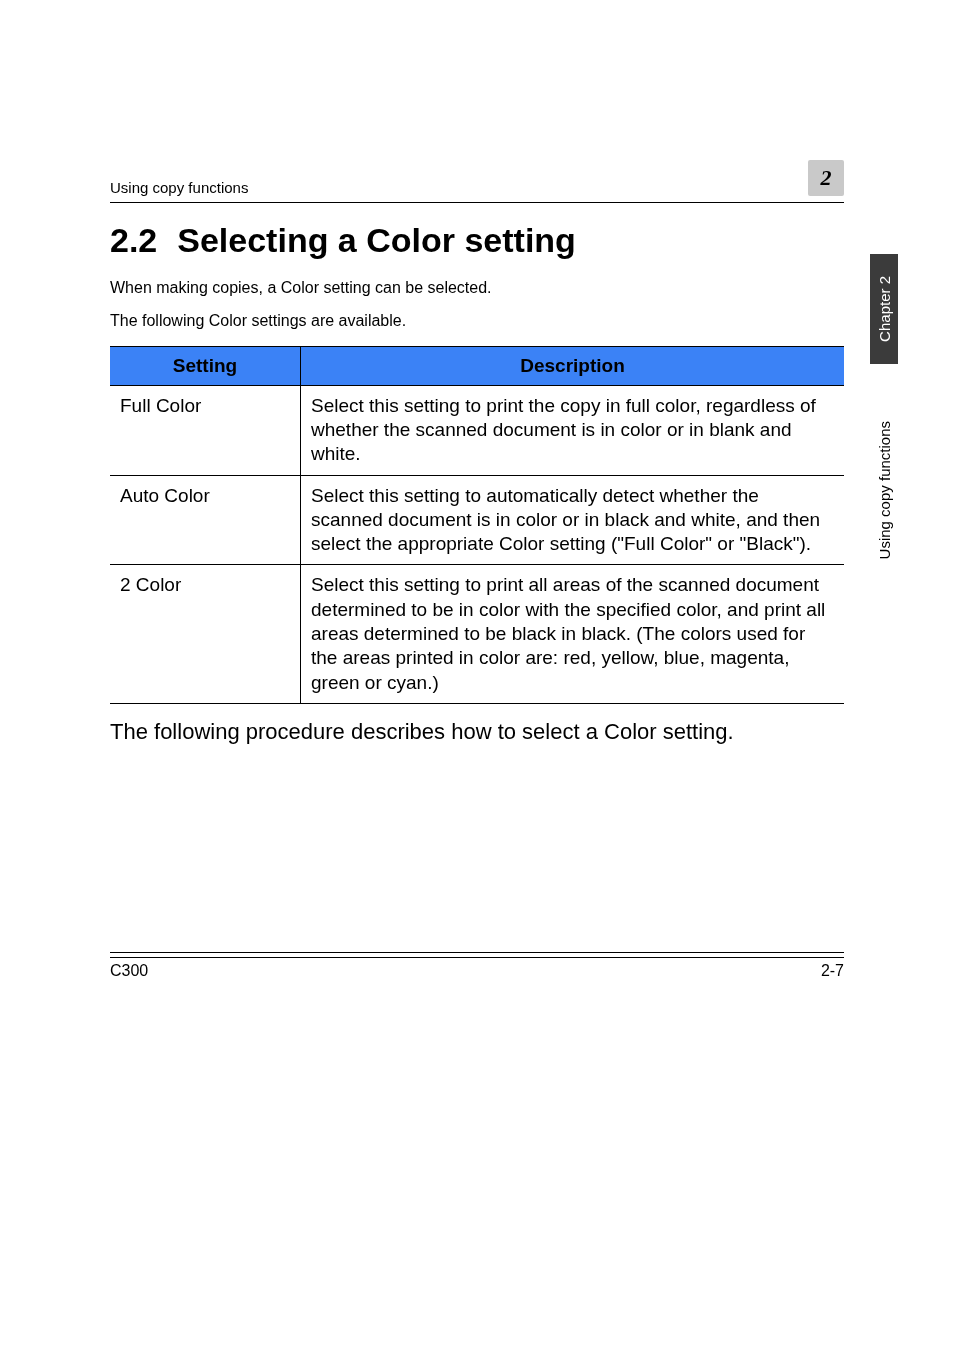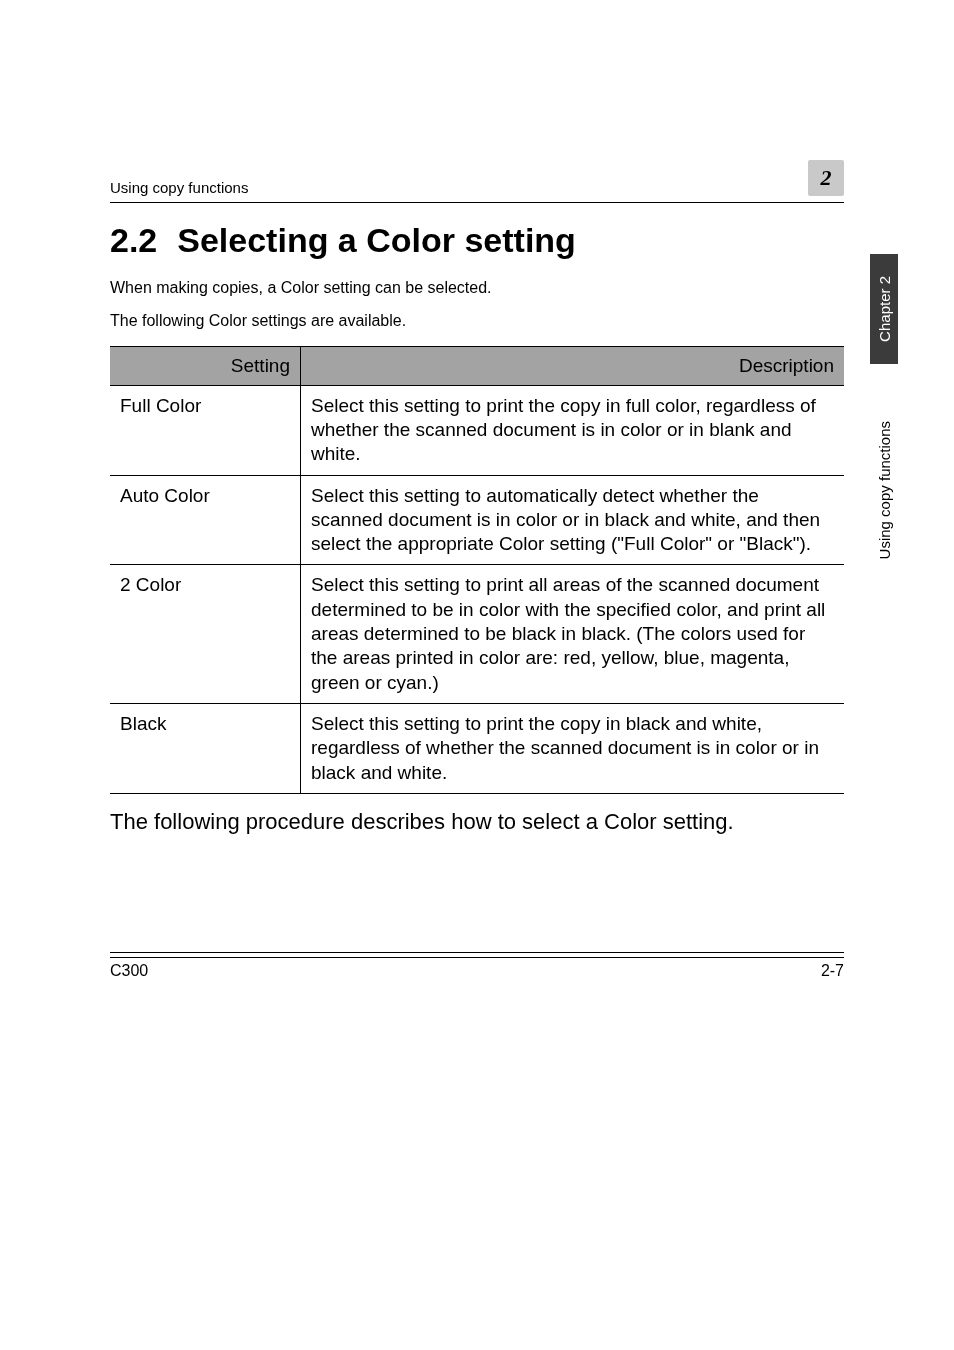--- a/index.html
+++ b/index.html
@@ -56,23 +56,23 @@
     line-height: 1.3;
     margin: 0 0 12px 0;
   }
   table.settings {
     width: 100%;
     border-collapse: collapse;
     margin-top: 14px;
     font-size: 19px;
   }
   table.settings th {
-    text-align: right;
-    font-weight: normal;
-    background: #a3a3a3;
+    text-align: center;
+    font-weight: bold;
+    background: #3b82f6;
     border-top: 1.5px solid #000;
     border-bottom: 1px solid #000;
     padding: 8px 10px;
     vertical-align: top;
   }
   table.settings td {
     border-bottom: 1px solid #000;
     padding: 8px 10px;
     vertical-align: top;
     line-height: 1.28;
@@ -175,24 +175,20 @@
         <td>Select this setting to print the copy in full color, regardless of whether the scanned document is in color or in blank and white.</td>
       </tr>
       <tr>
         <td>Auto Color</td>
         <td>Select this setting to automatically detect whether the scanned document is in color or in black and white, and then select the appropriate Color setting ("Full Color" or "Black").</td>
       </tr>
       <tr>
         <td>2 Color</td>
         <td>Select this setting to print all areas of the scanned document determined to be in color with the specified color, and print all areas determined to be black in black. (The colors used for the areas printed in color are: red, yellow, blue, magenta, green or cyan.)</td>
       </tr>
-      <tr>
-        <td>Black</td>
-        <td>Select this setting to print the copy in black and white, regardless of whether the scanned document is in color or in black and white.</td>
-      </tr>
     </tbody>
   </table>
 
   <p class="after-table">The following procedure describes how to select a Color setting.</p>
 
   <div class="tab dark">
     <span class="label">Chapter 2</span>
   </div>
   <div class="tab light">
     <span class="label">Using copy functions</span>

